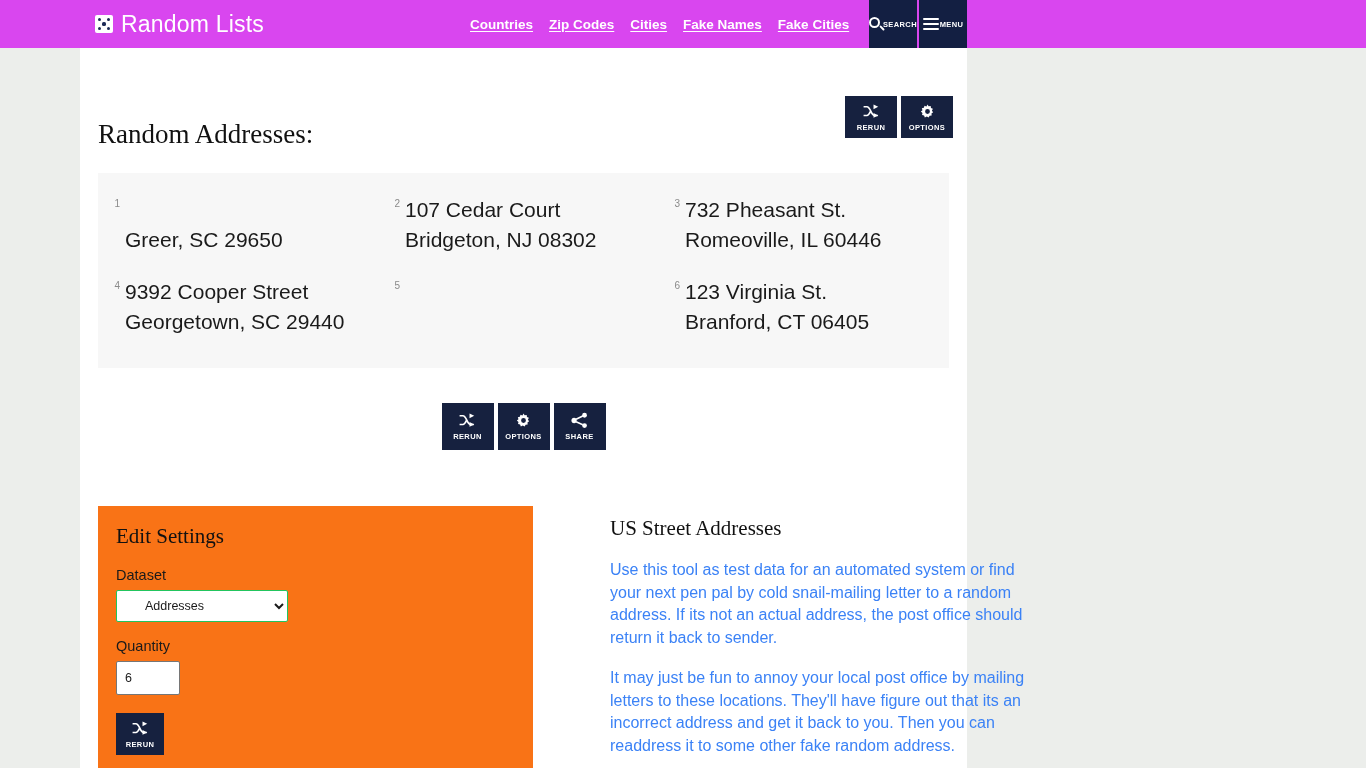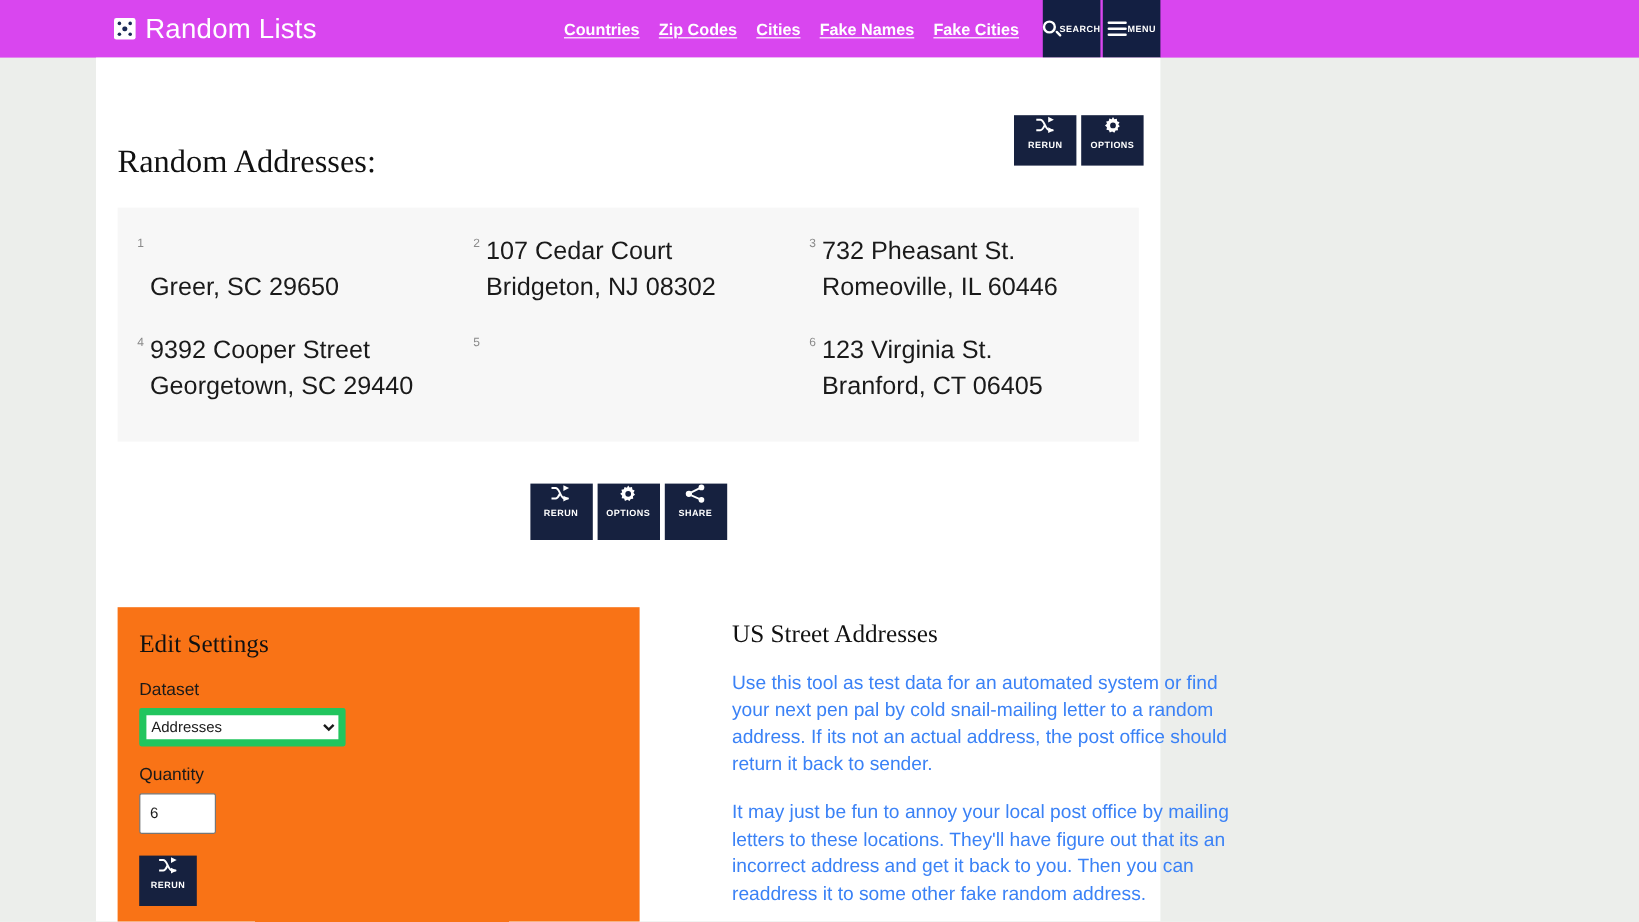--- a/index.html
+++ b/index.html
@@ -69,21 +69,21 @@
 
   .page-title {
     position:absolute; left:18px; top:53px;
     font-family:"Liberation Serif", serif;
     font-size:27px; color:#111111; font-weight:400;
   }
 
   
   .act {
     background:#16213f; color:#ffffff; border:none;
-    display:flex; flex-direction:column; align-items:center; 
+    display:flex; flex-direction:column; align-items:center; justify-content:center;
     gap:3px; cursor:pointer; padding:0; font-family:inherit;
   }
   .act .lbl { font-size:7.5px; letter-spacing:0.4px; font-weight:700; }
   .ico { width:19px; height:17px; display:block; }
 
   .top-actions { position:absolute; right:14px; top:48px; display:flex; gap:4px; }
   .top-actions .act { width:52px; height:42px; }
 
   
   .results {
@@ -115,22 +115,22 @@
     position:absolute; left:18px; top:458px; width:435px; height:270px;
     background:#f97316; padding:18px 18px 0 18px;
   }
   .panel-title {
     font-family:"Liberation Serif", serif;
     font-size:21px; color:#111111; font-weight:400; margin:0 0 18px 0;
   }
   .field-label { font-size:14.5px; color:#1a1a1a; margin-bottom:7px; }
   select.ctrl {
     width:172px; height:32px; font-size:12.5px; font-family:inherit;
-    border:6px solid #22c55e; background:#ffffff; color:#1a1a1a;
-    padding:0 0; border-radius:2px;
+    border:1px solid #22c55e; background:#ffffff; color:#1a1a1a;
+    padding:0 24px; border-radius:2px;
   }
   input.ctrl {
     width:64px; height:34px; font-size:12.5px; font-family:inherit;
     border:1px solid #767676; background:#ffffff; color:#1a1a1a;
     padding:0 8px; border-radius:2px;
   }
   .spacer-16 { height:16px; }
   .settings .act { width:48px; height:42px; margin-top:18px; }
 
   .about { position:absolute; left:530px; top:450px; width:420px; }

